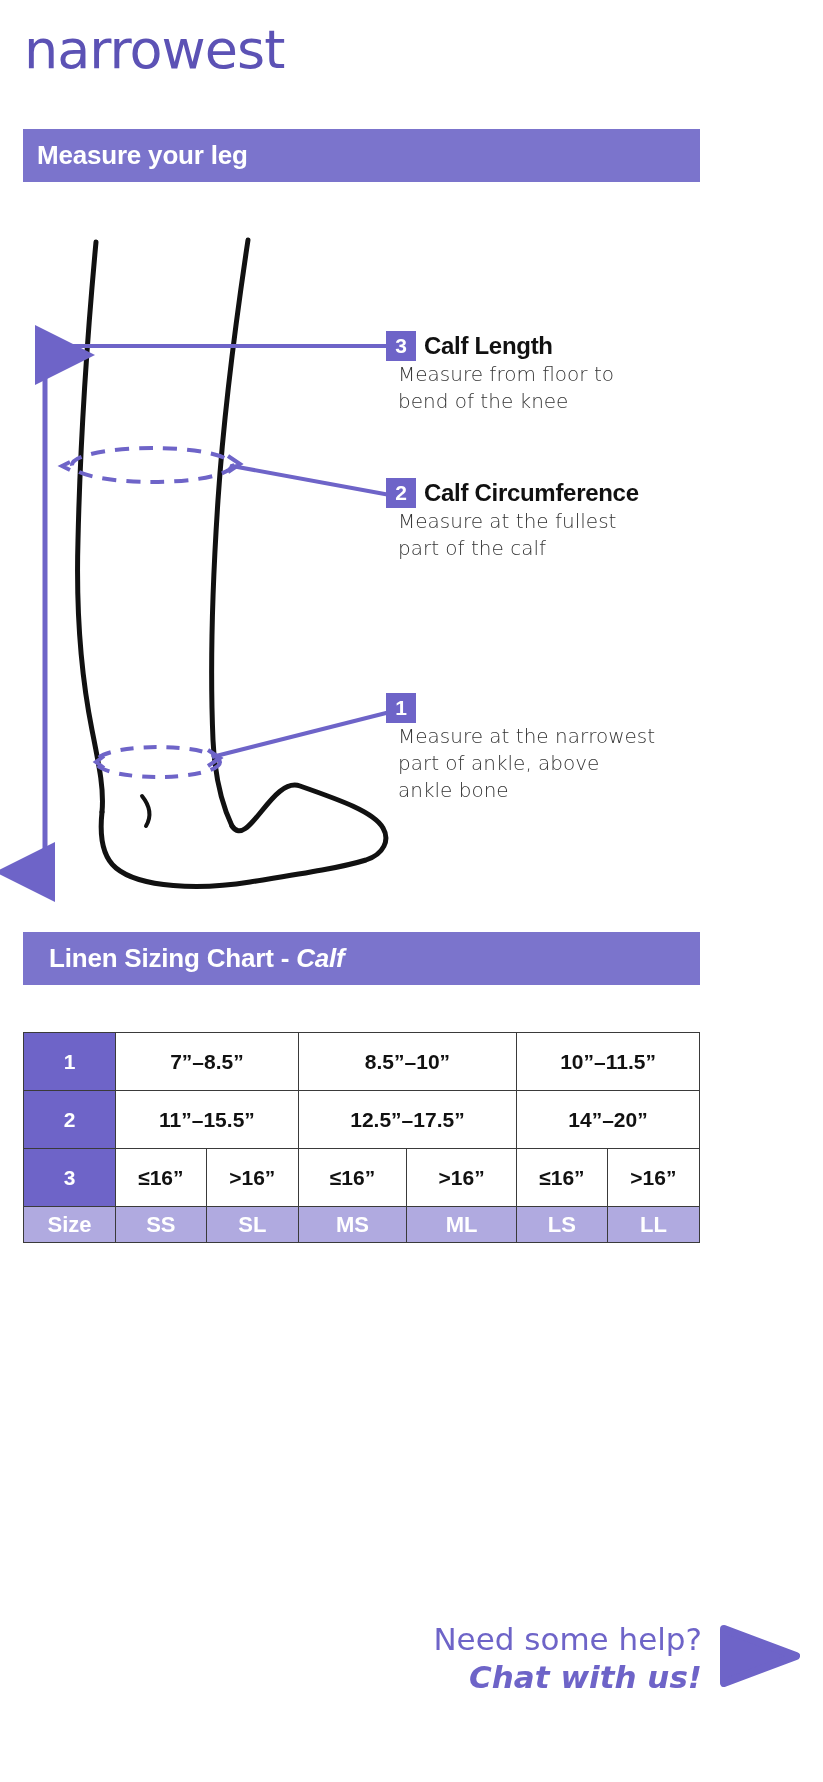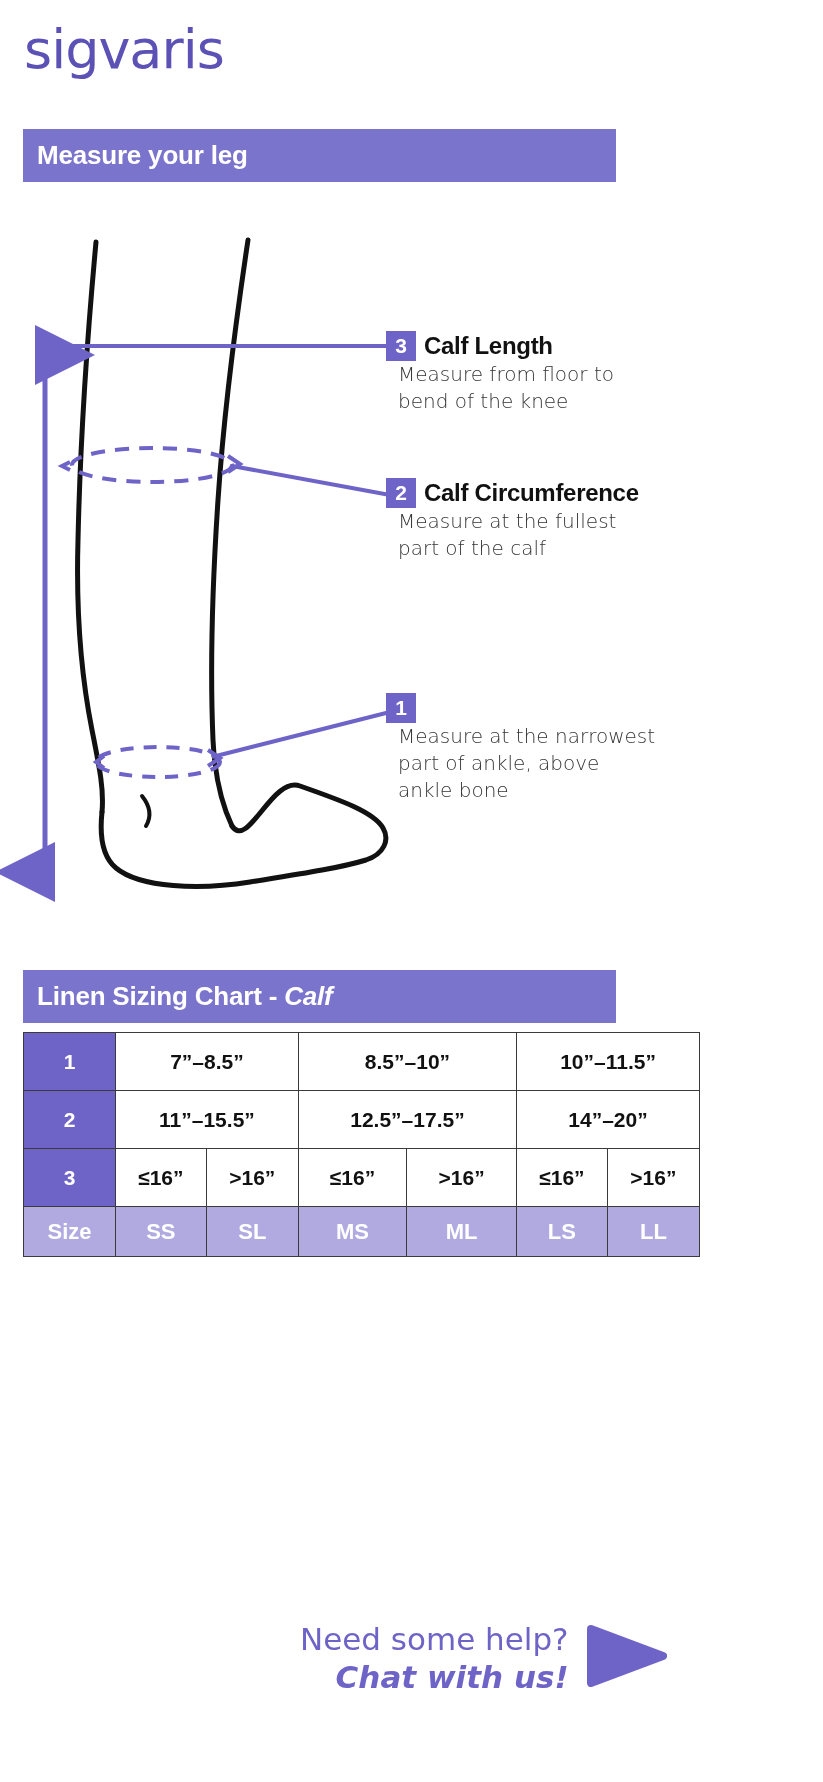--- a/index.html
+++ b/index.html
@@ -14,31 +14,31 @@
   
   .logo {
     position: absolute; left: 24px; top: 18px;
     font-size: 54px; font-weight: 400; letter-spacing: -1px;
     color: #5c52b5;
     font-family: "DejaVu Sans", sans-serif;
   }
 
   
   .bar {
-    position: absolute; left: 23px; width: 593px; height: 53px;
+    position: absolute; left: 23px; width: 677px; height: 53px;
     background: #7b74cc;
     display: flex; align-items: center;
   }
   .bar-title {
     color: #ffffff; font-size: 26px; font-weight: bold;
     padding-left: 14px; letter-spacing: -0.2px;
   }
   .bar-title .ital { font-style: italic; font-weight: bold; }
   #measure-bar { top: 129px; }
-  #chart-bar   { top: 970px; }
+  #chart-bar   { top: 932px; padding-left: 12px; }
 
   
   .diagram { position: absolute; left: 0; top: 200px; width: 823px; height: 720px; }
   .diagram svg { display: block; }
 
   
   .callout { position: absolute; }
   .callout-head { display: flex; align-items: flex-start; }
   .num-box {
     width: 30px; height: 30px; background: #6e64c8; color: #fff;
@@ -66,45 +66,45 @@
     border: 1px solid #3a3a3a;
     text-align: center;
     font-size: 21px; font-weight: bold; color: #111;
     height: 58px; padding: 0;
   }
   .rowlabel {
     background: #6e64c8; color: #ffffff !important;
     font-size: 30px; font-weight: bold; width: 92px;
     border-color: #3a3a3a !important;
   }
-  .sizerow td { background: #b0aae0; color: #ffffff !important; border-color: #3a3a3a; height: 50px; font-size: 22px; }
+  .sizerow td { background: #b0aae0; color: #ffffff !important; border-color: #3a3a3a; height: 36px; font-size: 22px; }
   .sizerow .sizelabel { background: #b0aae0; }
 
   
   .shoes { position: absolute; left: 23px; top: 1514px; width: 700px; }
   .shoe-line {
     font-size: 19.5px; color: #1a1a1a; line-height: 31px;
     font-family: "DejaVu Sans", sans-serif; font-weight: 300;
     white-space: nowrap;
   }
   .shoe-line b { font-weight: bold; }
 
   
-  .chat { position: absolute; left: 300px; top: 1620px; width: 500px; display: flex; align-items: center; }
+  .chat { position: absolute; left: 300px; top: 1620px; width: 500px; display: flex; align-items: center; justify-content: flex-end; }
   .chat-text { text-align: right; color: #6e64c8; line-height: 38px; }
   .chat-l1 { font-size: 31px; font-weight: 400; font-family: "DejaVu Sans", sans-serif; }
   .chat-l2 { font-size: 31px; font-style: italic; font-weight: bold; font-family: "DejaVu Sans", sans-serif; }
   .play { margin-left: 18px; }
 </style>
 </head>
 <body>
 
 <div class="page">
 
-  <div class="logo">sigvaris</div>
+  <div class="logo">narrowest</div>
 
   <div class="bar" id="measure-bar">
     <span class="bar-title">Measure your leg</span>
   </div>
 
   <div class="diagram">
     <svg width="823" height="720" viewBox="0 0 823 720" xmlns="http://www.w3.org/2000/svg">
       <defs>
         <marker id="arrUp" markerWidth="12" markerHeight="12" refX="6" refY="10" orient="auto">
           <path d="M6 0 L12 12 L0 12 Z" fill="#6e64c8"></path>

